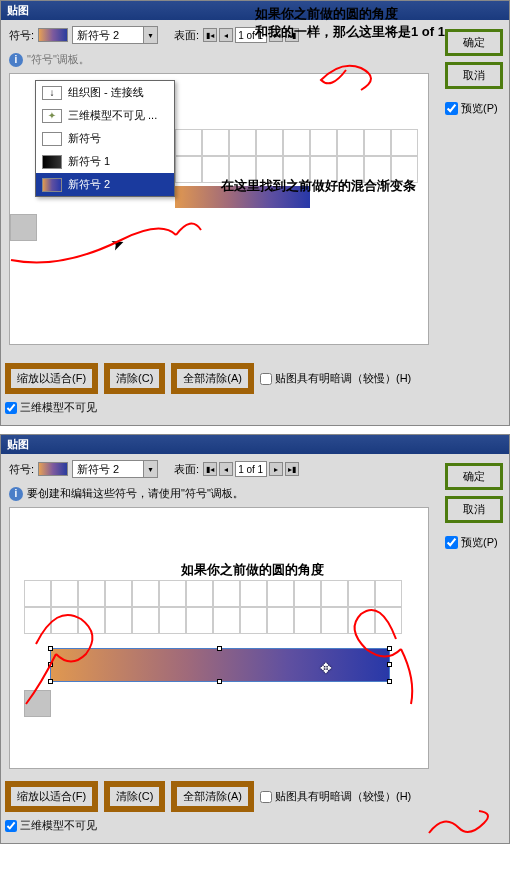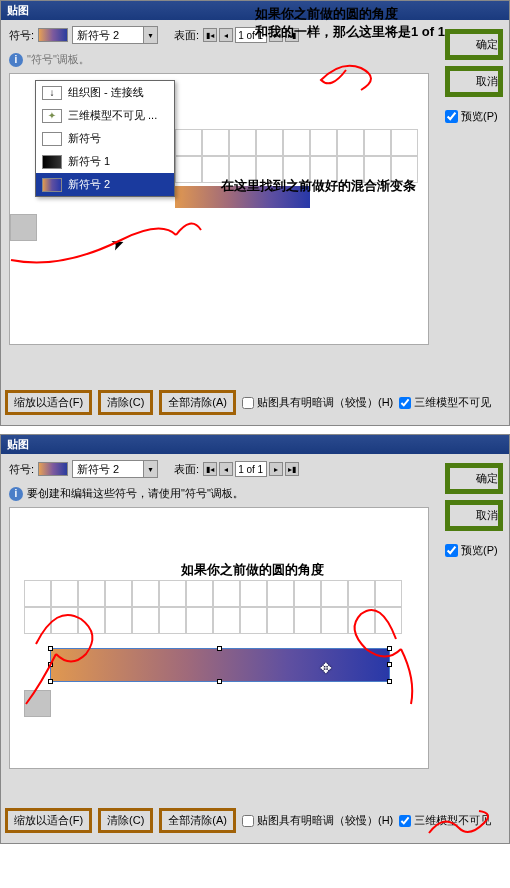--- a/index.html
+++ b/index.html
@@ -21,26 +21,26 @@
   
   .info-row { display: flex; align-items: center; padding: 2px 8px 6px; gap: 4px; }
   .info-icon { width: 14px; height: 14px; border-radius: 50%; background: #4a7ec8; color: #fff; display: inline-flex; align-items: center; justify-content: center; font-size: 10px; font-weight: bold; }
   
   .canvas-area { margin: 0 8px 8px; background: #fff; position: relative; height: 280px; border: 1px solid #aaa; overflow: hidden; }
   .grid-cell { position: absolute; border: 1px solid #b0b0b0; background: #c4c4c4; width: 27px; height: 27px; }
   .gradient-bar { position: absolute; height: 24px; background: linear-gradient(90deg, #e09850 0%, #a06a7a 40%, #6050a0 70%, #2838a8 100%); }
   .handles .h { position: absolute; width: 5px; height: 5px; background: #fff; border: 1px solid #000; }
   
   .bottom-row { display: flex; align-items: center; padding: 6px 4px; gap: 6px; flex-wrap: wrap; }
-  .btn { background: #dcdcdc; border: 3px solid #a16207; padding: 2px 6px; font-size: 11px; cursor: pointer; }
+  .btn { background: #dcdcdc; border: 6px solid #a16207; padding: 2px 6px; font-size: 11px; cursor: pointer; }
   .chk { display: inline-flex; align-items: center; gap: 3px; font-size: 11px; }
   .chk input { width: 12px; height: 12px; }
   
   .right-col { position: absolute; right: 6px; top: 28px; width: 58px; display: flex; flex-direction: column; gap: 6px; }
-  .right-btn { background: #dcdcdc; border: 5px solid #4d7c0f; padding: 3px 0; font-size: 11px; text-align: right; cursor: pointer; }
+  .right-btn { background: #dcdcdc; border: 3px solid #4d7c0f; padding: 3px 0; font-size: 11px; text-align: center; cursor: pointer; }
   .right-chk { font-size: 11px; display: flex; align-items: center; gap: 3px; margin-top: 6px; }
   
   .dropdown-panel { position: absolute; left: 34px; top: 60px; width: 140px; background: #fff; border: 1px solid #666; z-index: 10; box-shadow: 2px 2px 4px rgba(0,0,0,0.3); }
   .dd-item { display: flex; align-items: center; padding: 4px 6px; gap: 6px; font-size: 11px; cursor: pointer; }
   .dd-item.sel { background: #1a3a9e; color: #fff; }
   .dd-thumb { width: 20px; height: 14px; border: 1px solid #888; display: inline-flex; align-items: center; justify-content: center; font-size: 10px; background: #fff; }
   .dd-thumb.grad { background: linear-gradient(90deg, #e09850, #6050a0, #2838a8); }
   .dd-thumb.dark { background: linear-gradient(90deg, #000, #333); }
   .dd-thumb.light { background: #fff; color: #7a9050; }
   

